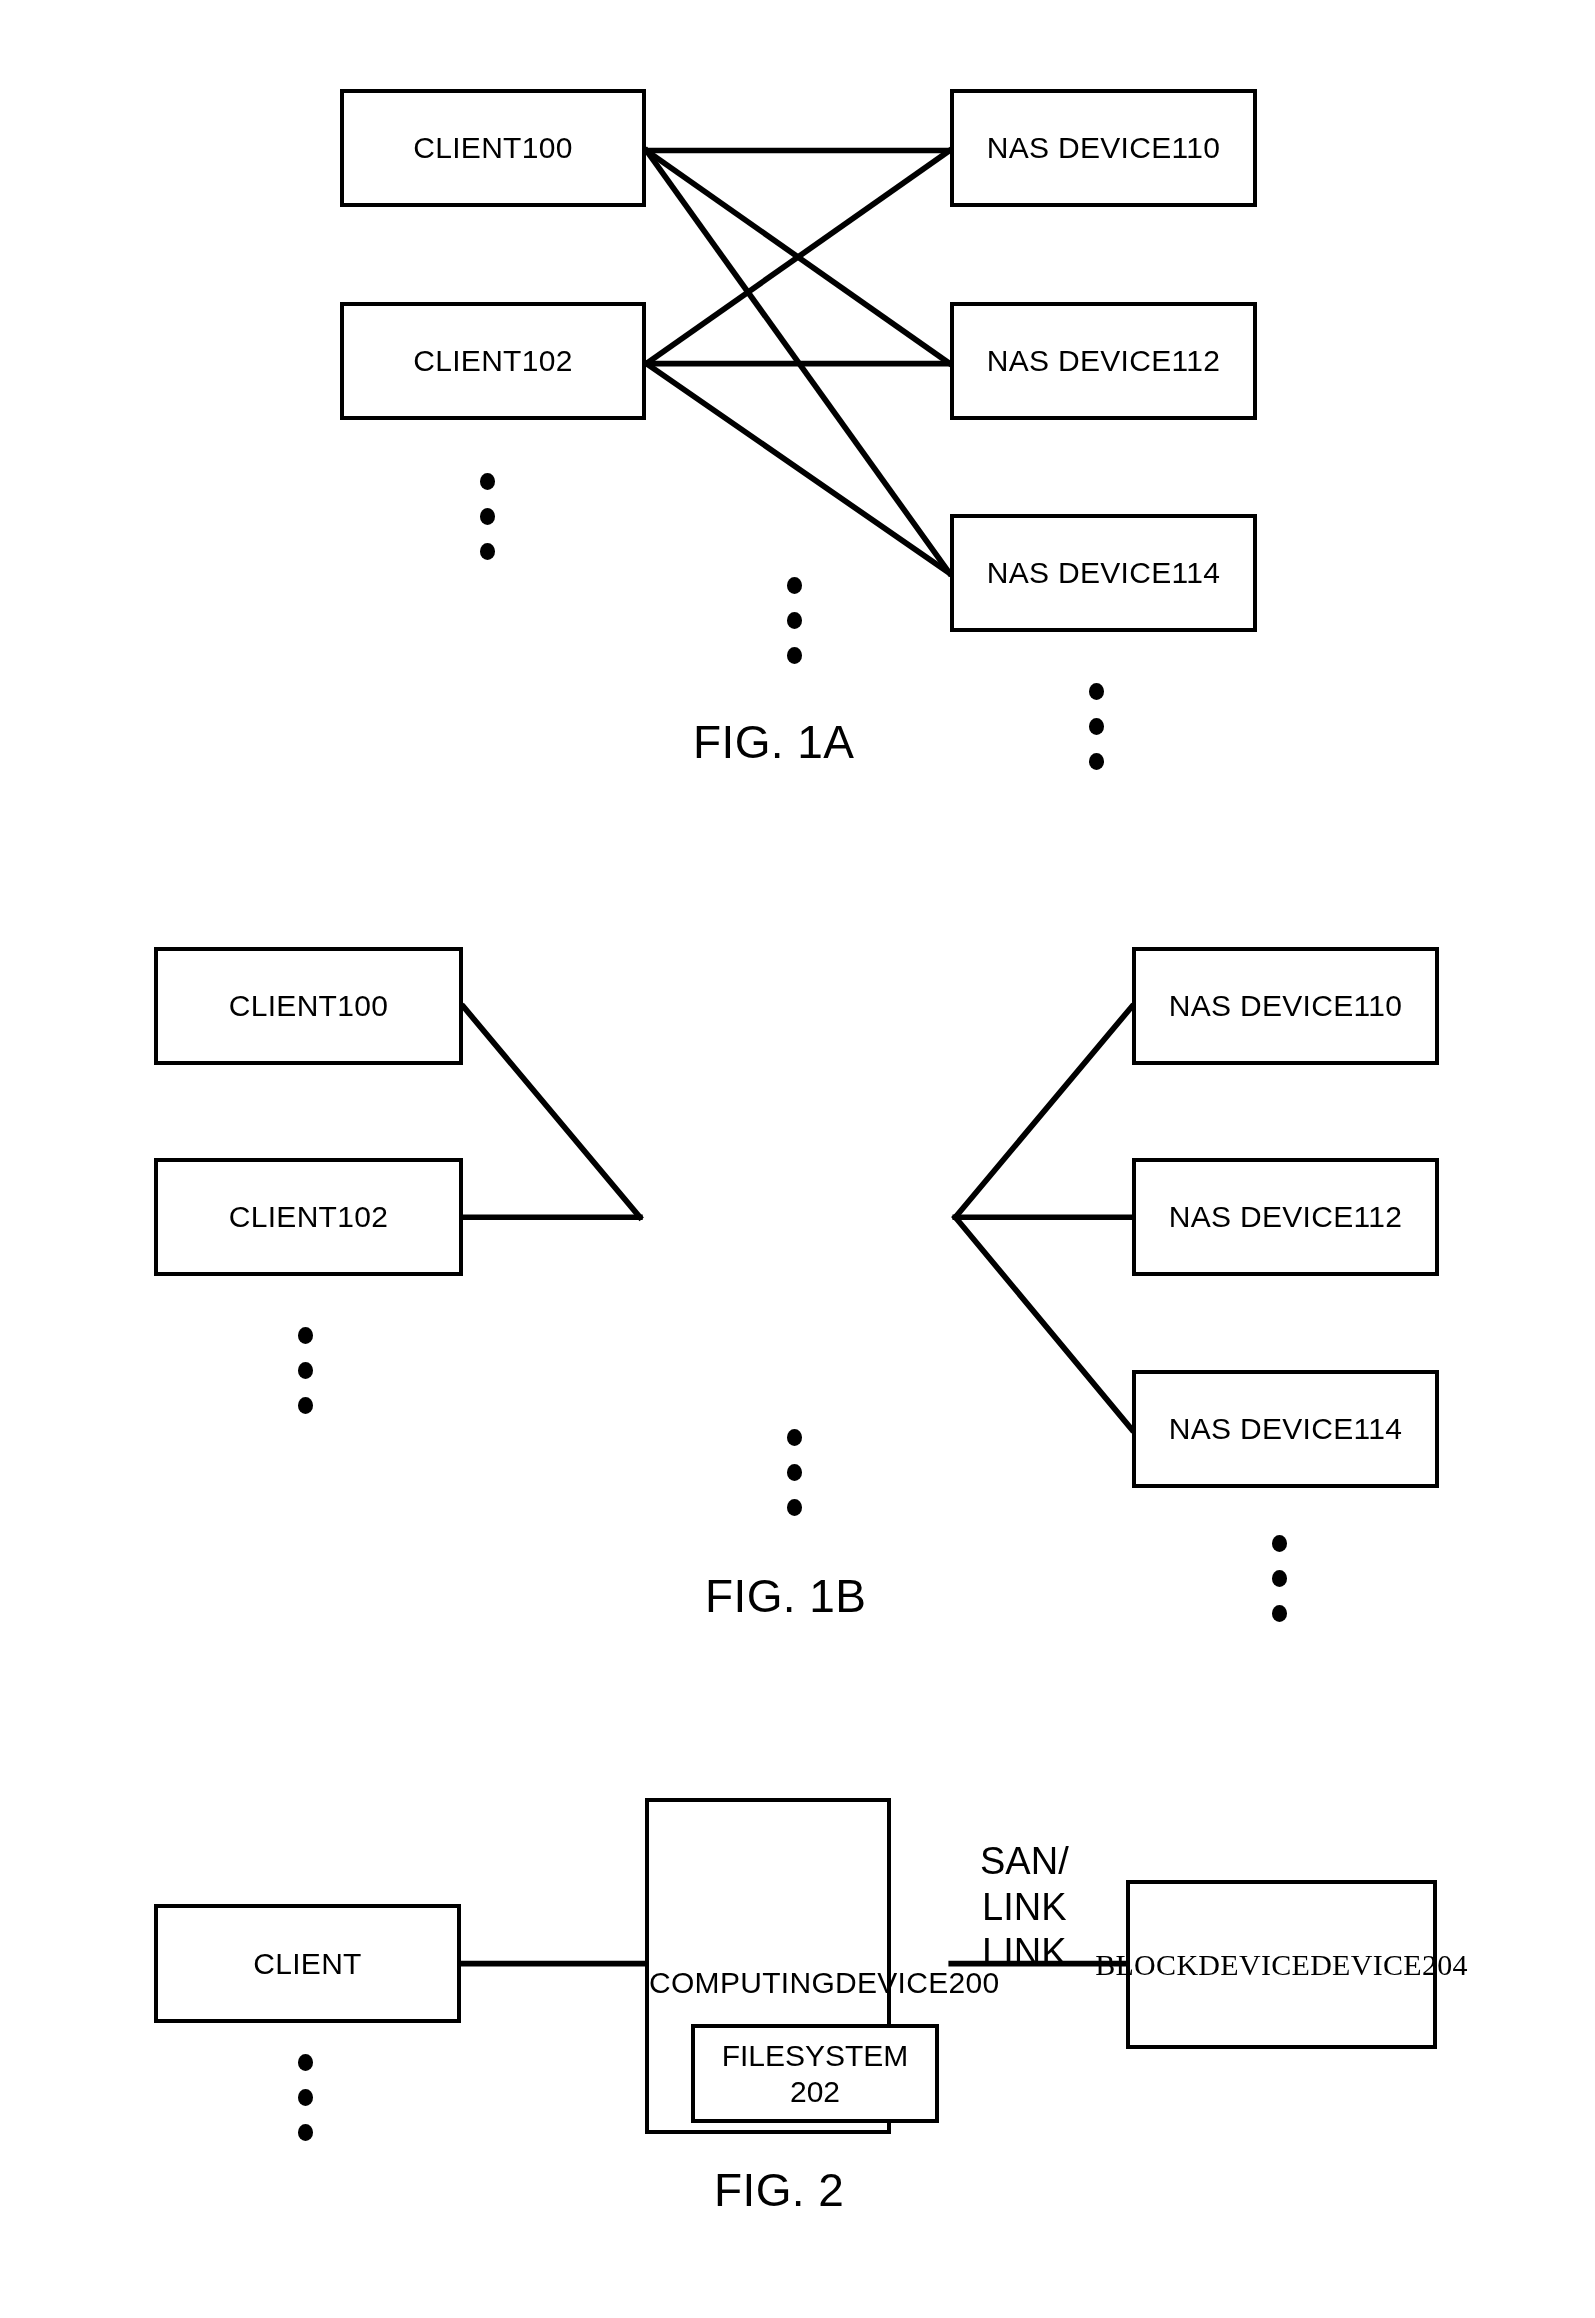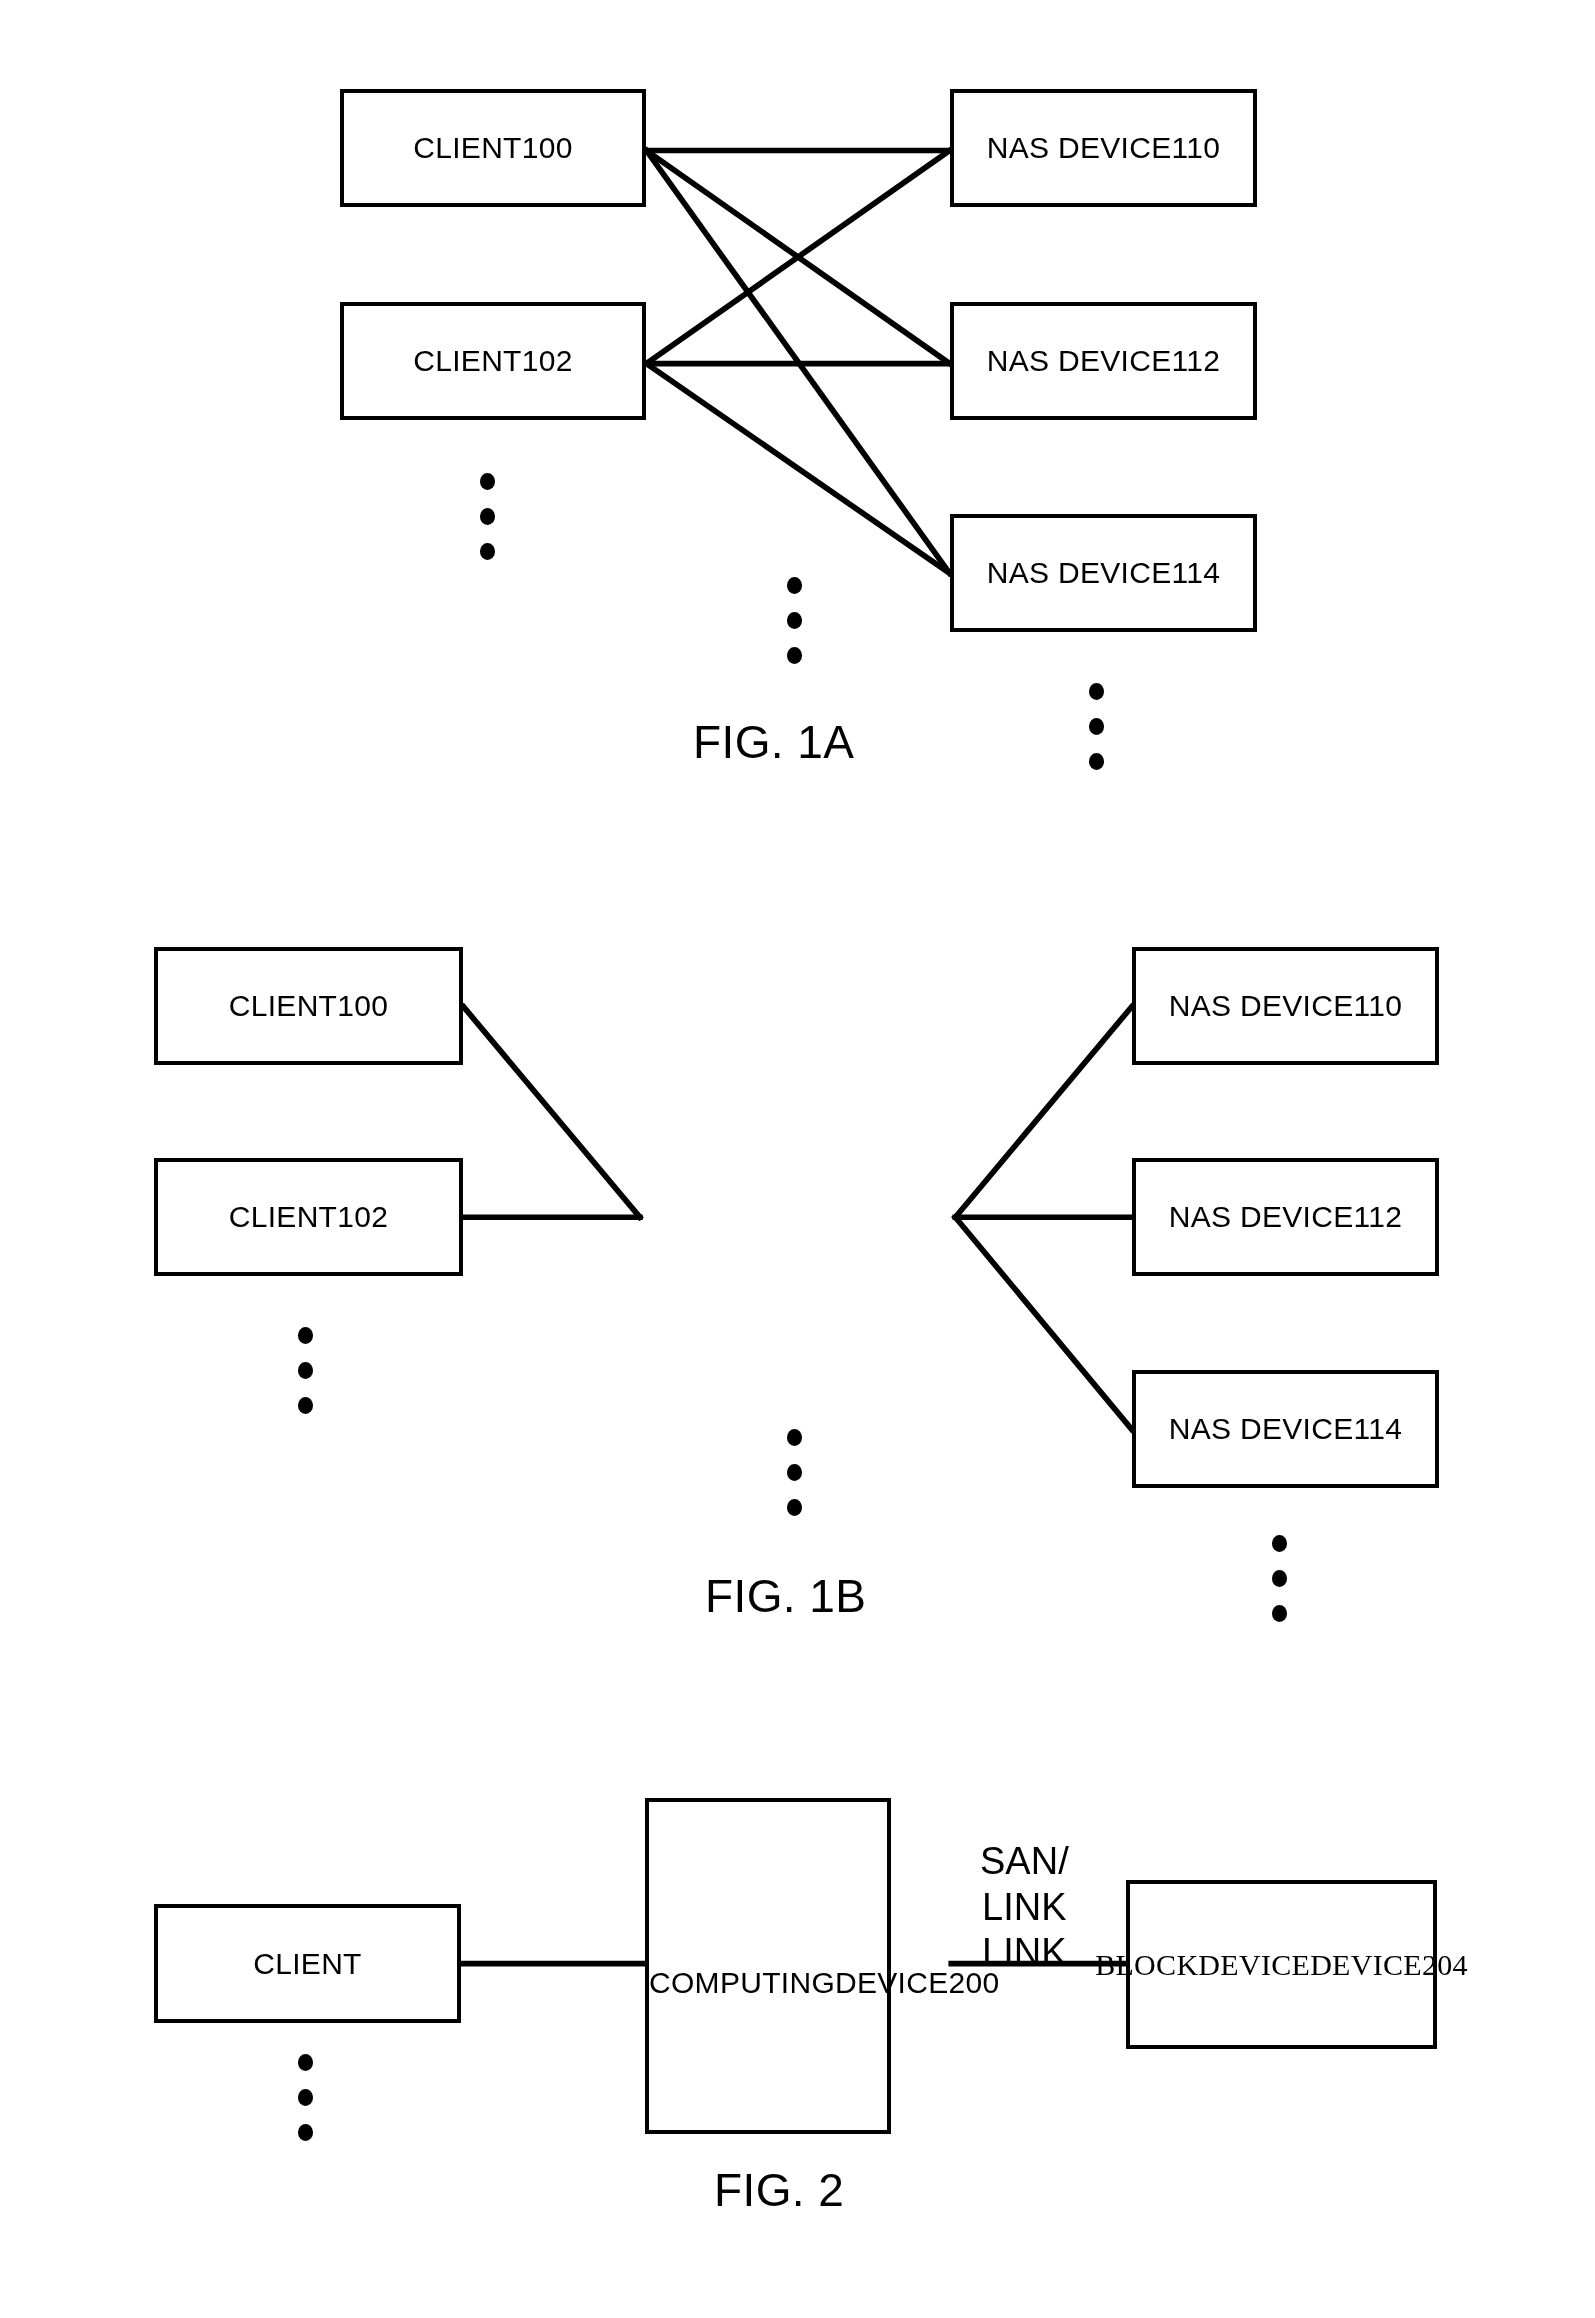--- a/index.html
+++ b/index.html
@@ -233,20 +233,24 @@
   <div class="node" style="left:154px; top:1904px; width:307px; height:119px;">
     <span class="ln">CLIENT</span>
   </div>
 
   <div class="node" style="left:645px; top:1798px; width:246px; height:336px; justify-content:flex-start; padding-top:34px;">
     <span class="ln">COMPUTING</span>
     <span class="ln">DEVICE</span>
     <span class="ln">200</span>
   </div>
 
+  <div class="inner-node" style="left:691px; top:2024px; width:248px; height:99px;">
+    <span class="ln">FILESYSTEM</span>
+    <span class="ln">202</span>
+  </div>
 
   <div class="node" style="left:1126px; top:1880px; width:311px; height:169px;font-family:Liberation Serif, serif;">
     <span class="ln">BLOCK</span>
     <span class="ln">DEVICE</span>
     <span class="ln">DEVICE</span>
     <span class="ln">204</span>
   </div>
 
   <div class="freetext" style="left:980px; top:1839px;">
     <span class="ln">SAN/</span>

